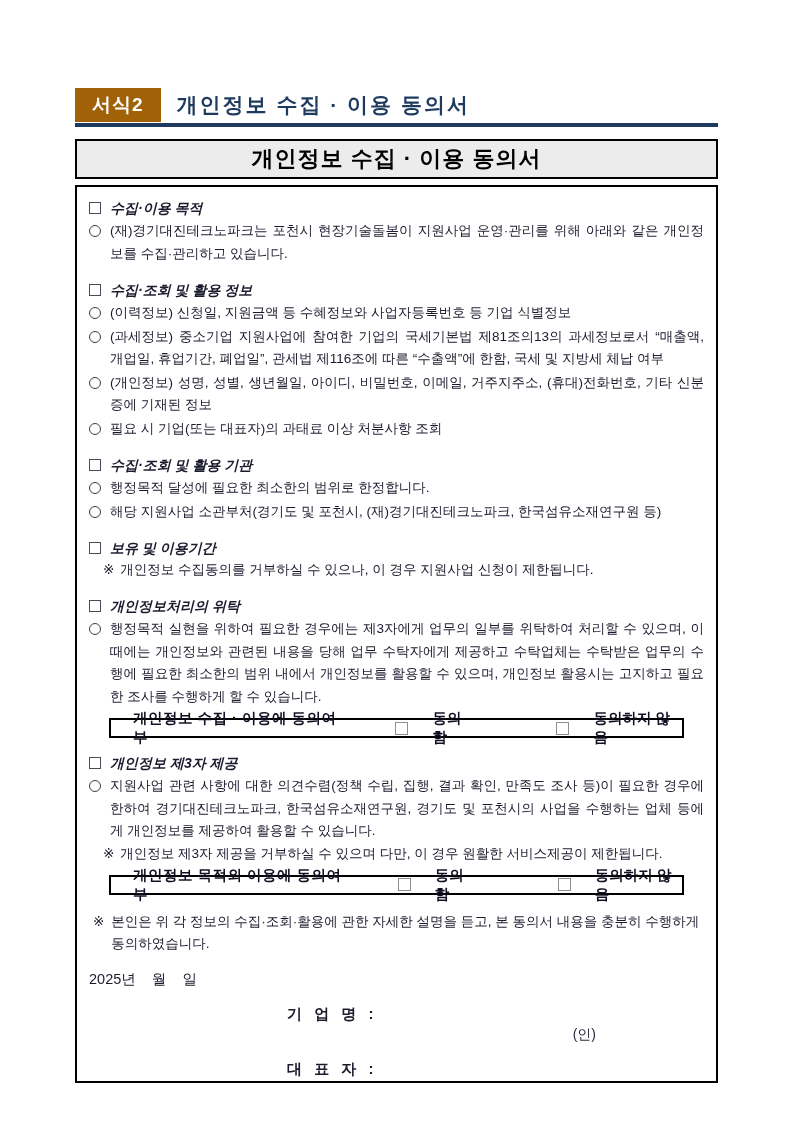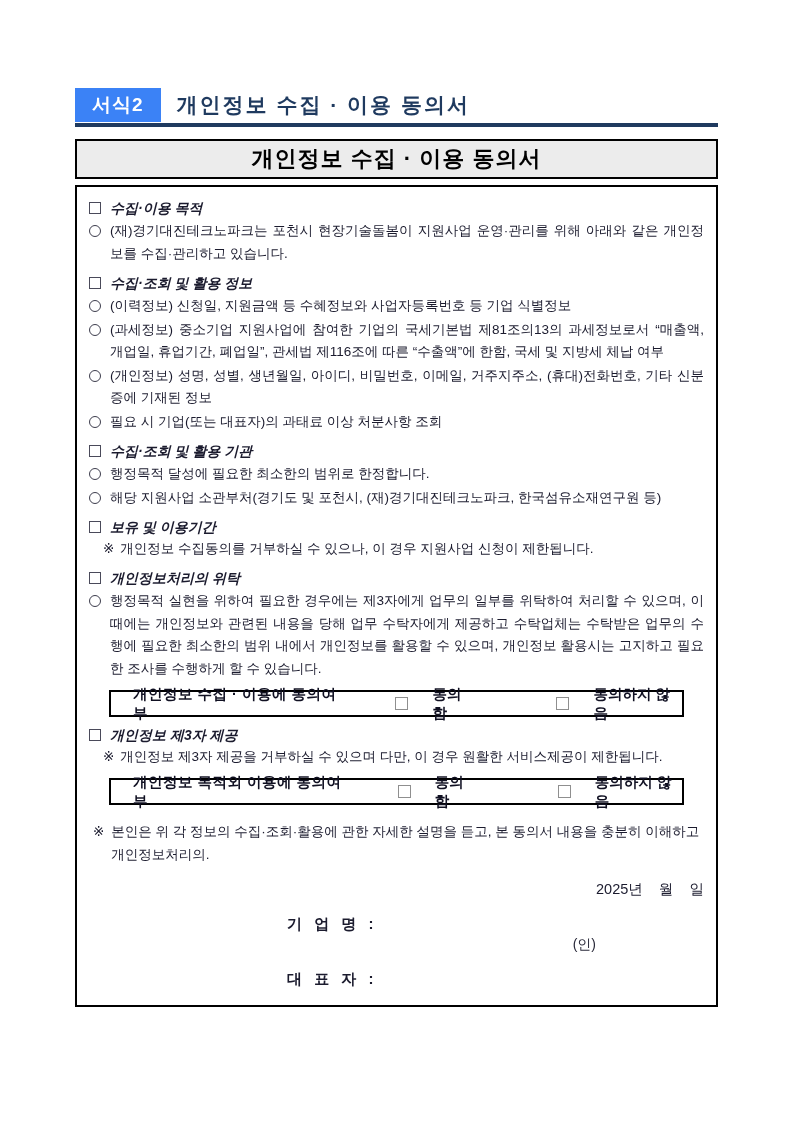--- a/index.html
+++ b/index.html
@@ -8,21 +8,21 @@
     width:793px; height:1121px;
     font-family:"Liberation Sans","DejaVu Sans",sans-serif;
     color:#1b1b2e;
     position:relative; overflow:hidden;
   }
   .page { position:absolute; left:75px; top:88px; width:643px; }
 
   
   .form-header { display:flex; align-items:stretch; height:34px; }
   .badge {
-    background:#3b82f6; color:#ffffff; font-weight:bold; font-size:19px;
+    background:#a16207; color:#ffffff; font-weight:bold; font-size:19px;
     display:flex; align-items:center; padding:0 17px; letter-spacing:1px;
   }
   .form-title {
     color:#1f3a5f; font-weight:800; font-size:21px; letter-spacing:2px;
     display:flex; align-items:center; margin-left:16px;
   }
   .header-rule { height:4px; background:#1f3a5f; margin-top:1px; }
 
   
   .title-box {
@@ -30,53 +30,53 @@
     height:40px; display:flex; align-items:center; justify-content:center;
     font-size:22px; font-weight:800; color:#000; letter-spacing:1px;
   }
 
   
   .content-box {
     margin-top:6px; border:2px solid #000;
     padding:8px 12px 2px 12px; min-height:822px;
   }
 
-  .section { margin-top:7px; }
+  .section { margin-top:14px; }
   .section:first-child { margin-top:2px; }
   .sec-title { display:flex; gap:9px; font-size:14px; font-weight:bold; line-height:22px;font-style:italic; }
   .item { display:flex; gap:9px; font-size:13.5px; line-height:22.5px; margin-top:1px; }
   .item-text { flex:1; text-align:justify; }
   .note { display:flex; gap:6px; font-size:13.5px; line-height:22px; padding-left:14px; }
   .note-text { flex:1; }
 
   .sq {
     width:12px; height:12px; border:1.5px solid #4a4a5a; background:#fff;
     flex:0 0 auto; margin-top:5px;
   }
   .circ {
     width:12px; height:12px; border:1.5px solid #3d3d4d; border-radius:50%;
     background:#fff; flex:0 0 auto; margin-top:5px;
   }
   .refmark { flex:0 0 auto; }
 
   .consent-box {
-    border:2px solid #000; margin:10px 20px 4px 20px; height:27px;
+    border:2px solid #000; margin:10px 20px 4px 20px; height:20px;
     display:flex; align-items:center; font-size:14.5px; font-weight:bold; color:#101022;
   }
   .consent-label { margin-left:22px; letter-spacing:0.5px; }
   .choice { display:flex; align-items:center; gap:24px; }
   .choice-1 { margin-left:48px; }
   .choice-2 { margin-left:82px; }
   .cb {
     width:13px; height:13px; border:1.5px solid #8f8f8f; background:#fff;
     flex:0 0 auto; cursor:pointer;
   }
 
   .closing-note { display:flex; gap:7px; font-size:13.5px; line-height:22.5px; margin-top:16px; padding-left:4px; }
-  .date-line { text-align:right; margin-top:14px; font-size:14.5px; white-space:pre; }
+  .date-line { text-align:left; margin-top:14px; font-size:14.5px; white-space:pre; }
 
   .sig-area { margin-top:10px; }
   .sig-line { padding-left:198px; font-size:15px; font-weight:bold; letter-spacing:4px; margin-top:16px; }
   .seal-line { text-align:right; padding-right:108px; font-size:14px; margin-top:2px; color:#2a2a3a; }
 </style>
 </head>
 <body>
 
 <div class="page">
 
@@ -172,40 +172,44 @@
           <span>동의하지 않음</span>
         </span>
       </div>
     </div>
 
     <div class="section">
       <div class="sec-title">
         <span class="sq"></span>
         <span>개인정보 제3자 제공</span>
       </div>
+      <div class="item">
+        <span class="circ"></span>
+        <div class="item-text">지원사업 관련 사항에 대한 의견수렴(정책 수립, 집행, 결과 확인, 만족도 조사 등)이 필요한 경우에 한하여 경기대진테크노파크, 한국섬유소재연구원, 경기도 및 포천시의 사업을 수행하는 업체 등에게 개인정보를 제공하여 활용할 수 있습니다.</div>
+      </div>
       <div class="note">
         <span class="refmark">※</span>
         <div class="note-text">개인정보 제3자 제공을 거부하실 수 있으며 다만, 이 경우 원활한 서비스제공이 제한됩니다.</div>
       </div>
       <div class="consent-box">
         <span class="consent-label">개인정보 목적외 이용에 동의여부</span>
         <span class="choice choice-1">
           <span class="cb"></span>
           <span>동의함</span>
         </span>
         <span class="choice choice-2">
           <span class="cb"></span>
           <span>동의하지 않음</span>
         </span>
       </div>
     </div>
 
     <div class="closing-note">
       <span class="refmark">※</span>
-      <div class="note-text">본인은 위 각 정보의 수집·조회·활용에 관한 자세한 설명을 듣고, 본 동의서 내용을 충분히 이해하고 개인정보처리의.</div>
+      <div class="note-text">본인은 위 각 정보의 수집·조회·활용에 관한 자세한 설명을 듣고, 본 동의서 내용을 충분히 수행하게 동의하였습니다.</div>
     </div>
 
     <div class="date-line">2025년    월    일</div>
 
     <div class="sig-area">
       <div class="sig-line">기 업 명 :</div>
       <div class="seal-line">(인)</div>
       <div class="sig-line">대 표 자 :</div>
     </div>
 

